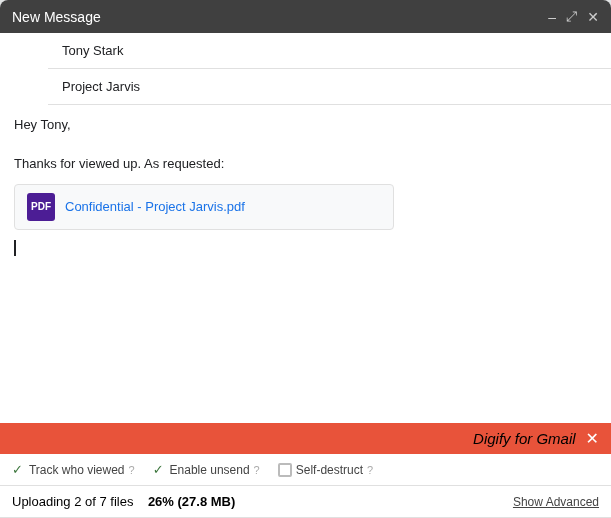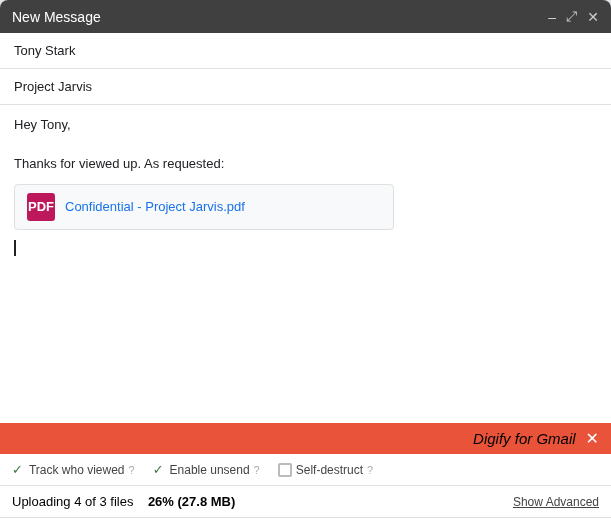--- a/index.html
+++ b/index.html
@@ -43,20 +43,21 @@
     }
     .title-bar-controls span {
       color: #ccc;
       font-size: 14px;
       cursor: pointer;
     }
     .field-row {
       border-bottom: 1px solid #e0e0e0;
       padding: 10px 14px;
       flex-shrink: 0;
+      margin-left: 48px;
     }
     .field-row input {
       border: none;
       outline: none;
       width: 100%;
       font-size: 13px;
       color: #202124;
     }
     .body-area {
       flex: 1;
@@ -78,27 +79,27 @@
       border-radius: 4px;
       padding: 8px 12px;
       display: flex;
       align-items: center;
       gap: 10px;
       width: 380px;
     }
     .attachment-icon {
       width: 28px;
       height: 28px;
-      background: #be185d;
+      background: #4c1d95;
       border-radius: 3px;
       display: flex;
       align-items: center;
       justify-content: center;
       color: #fff;
-      font-size: 13px;
+      font-size: 10px;
       font-weight: bold;
       flex-shrink: 0;
     }
     .attachment-name {
       color: #1a73e8;
       font-size: 13px;
       font-weight: 500;
     }
     .cursor-line {
       margin-top: 10px;
@@ -301,20 +302,20 @@
     </div>
     <div class="option-item">
       <span class="option-checkbox"></span>
       <span>Self-destruct</span>
       <span class="help-icon">?</span>
     </div>
   </div>
 
   <div class="upload-row">
     <div>
-      <span>Uploading 4 of 3 files</span>
+      <span>Uploading 2 of 7 files</span>
       &nbsp;&nbsp;
       <strong>26% (27.8 MB)</strong>
     </div>
     <span class="show-advanced">Show Advanced</span>
   </div>
 
 </div>
 
 </body></html>

